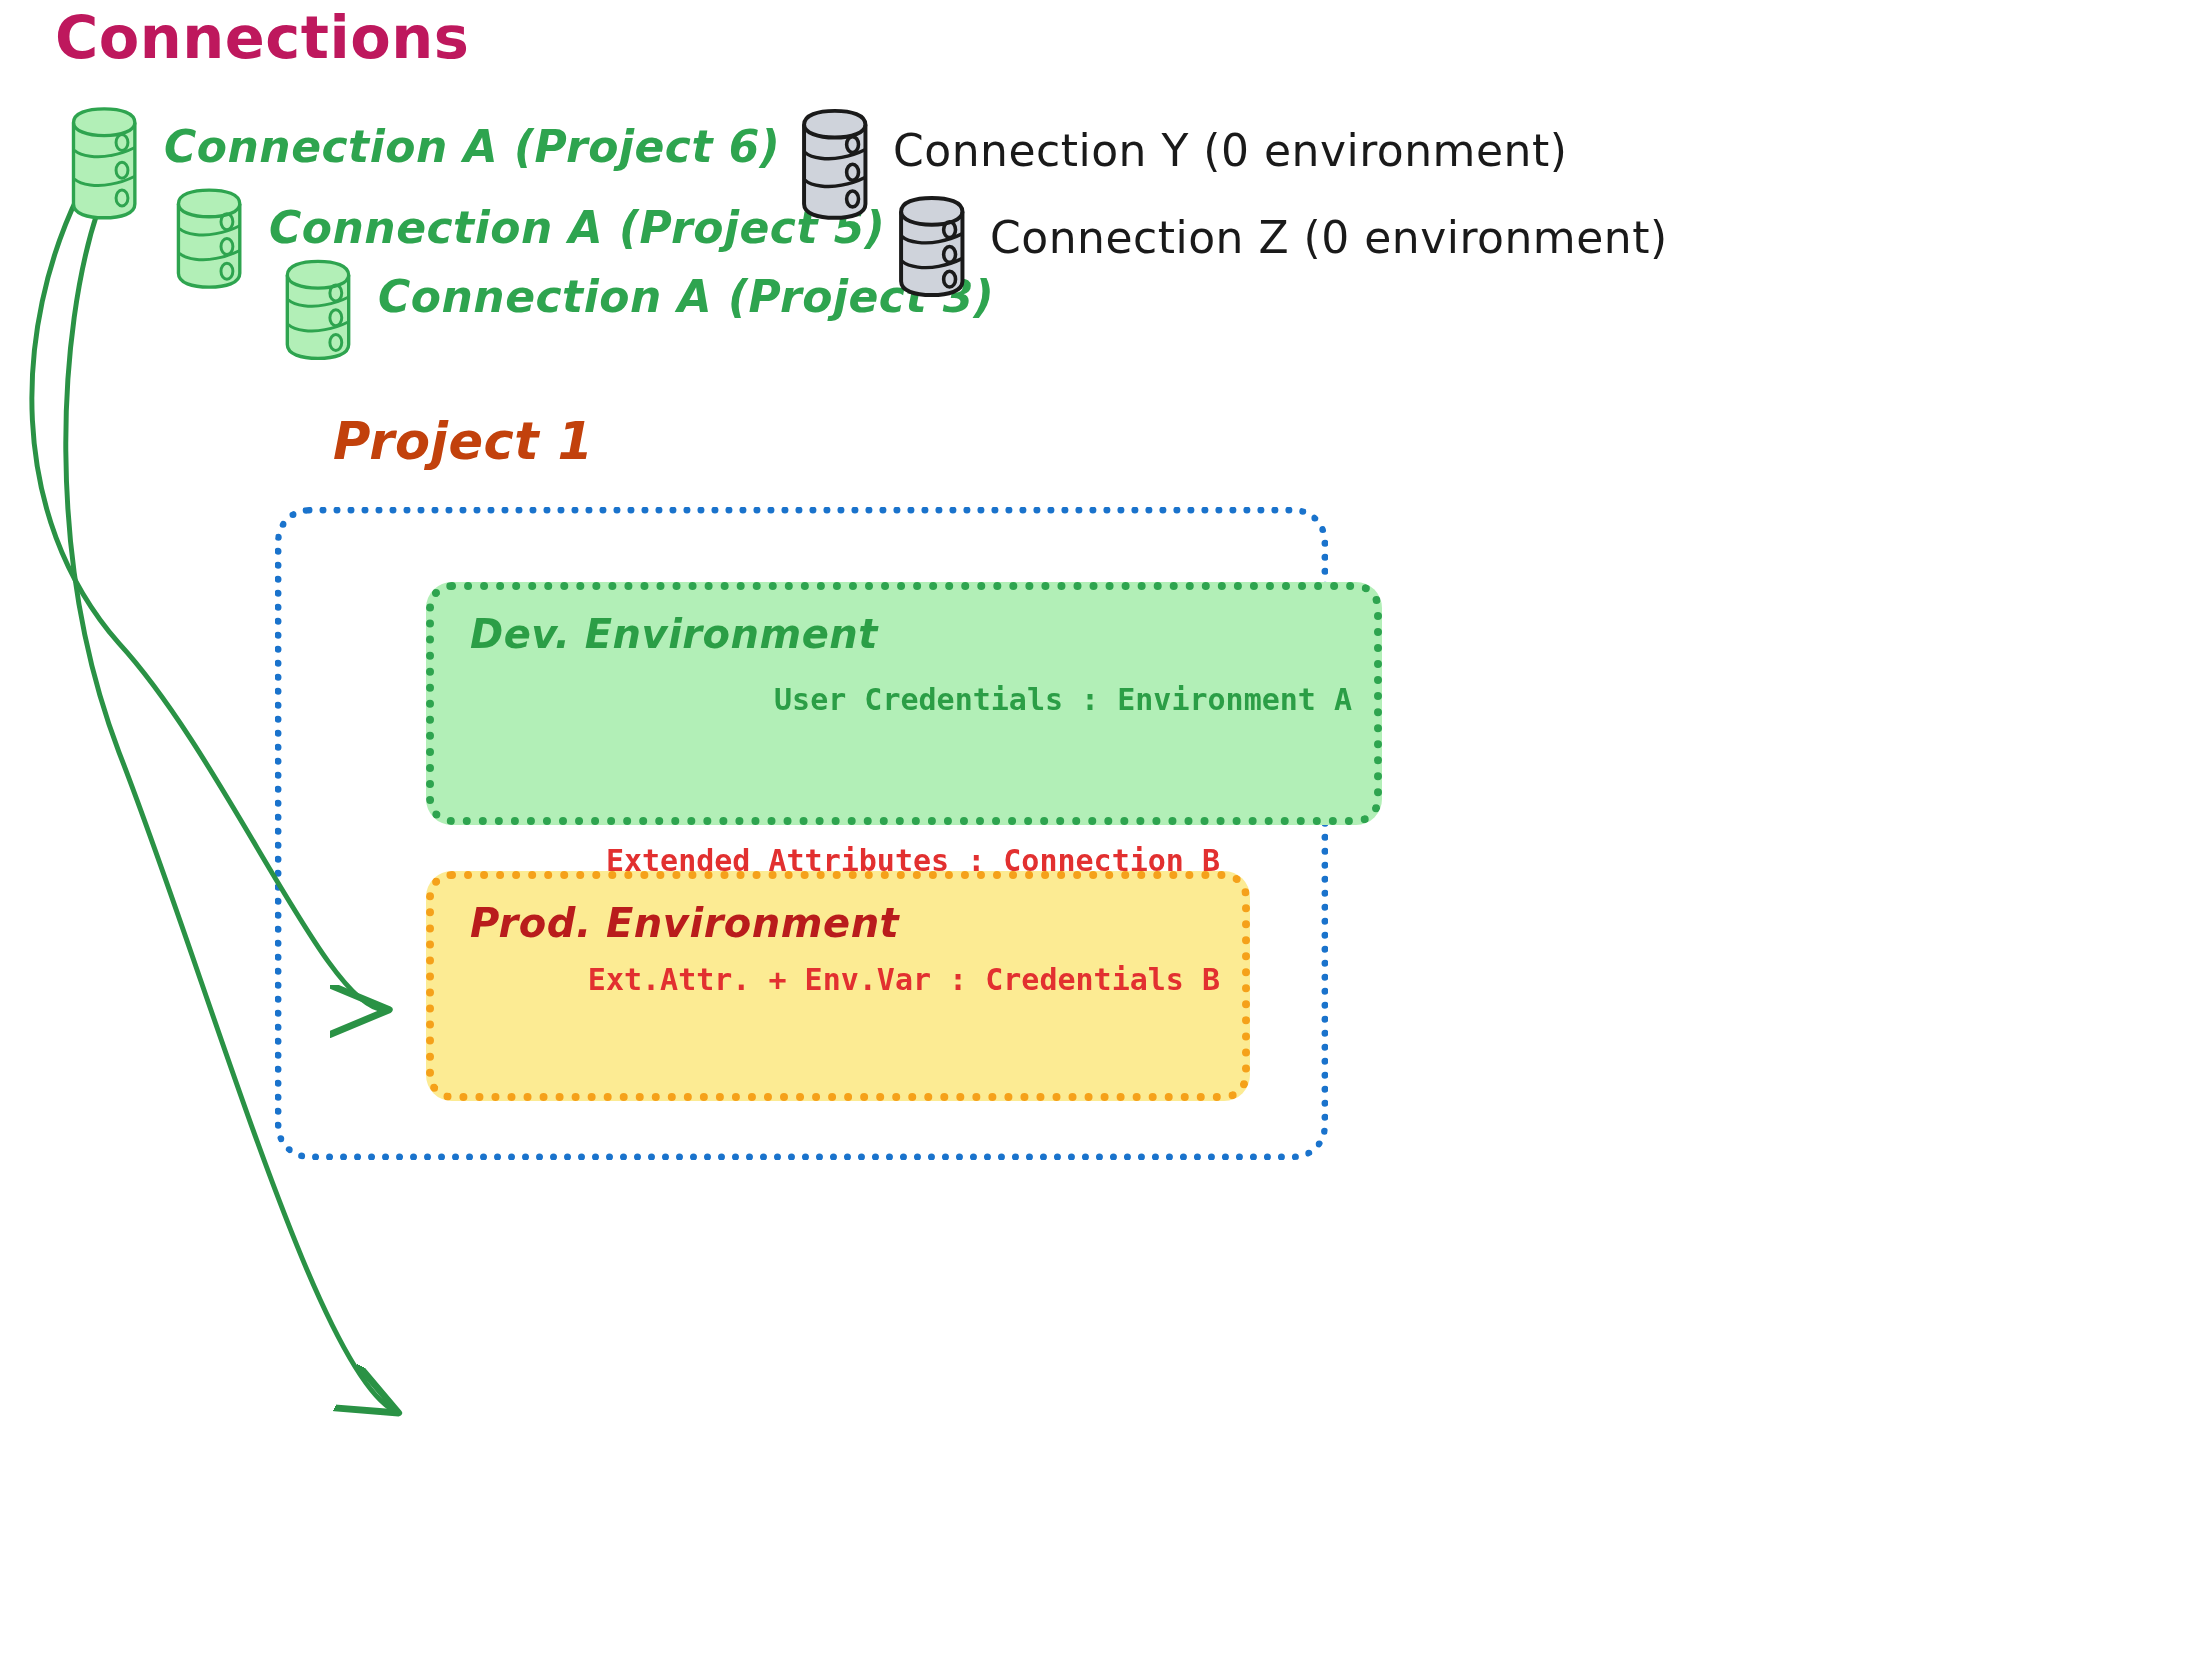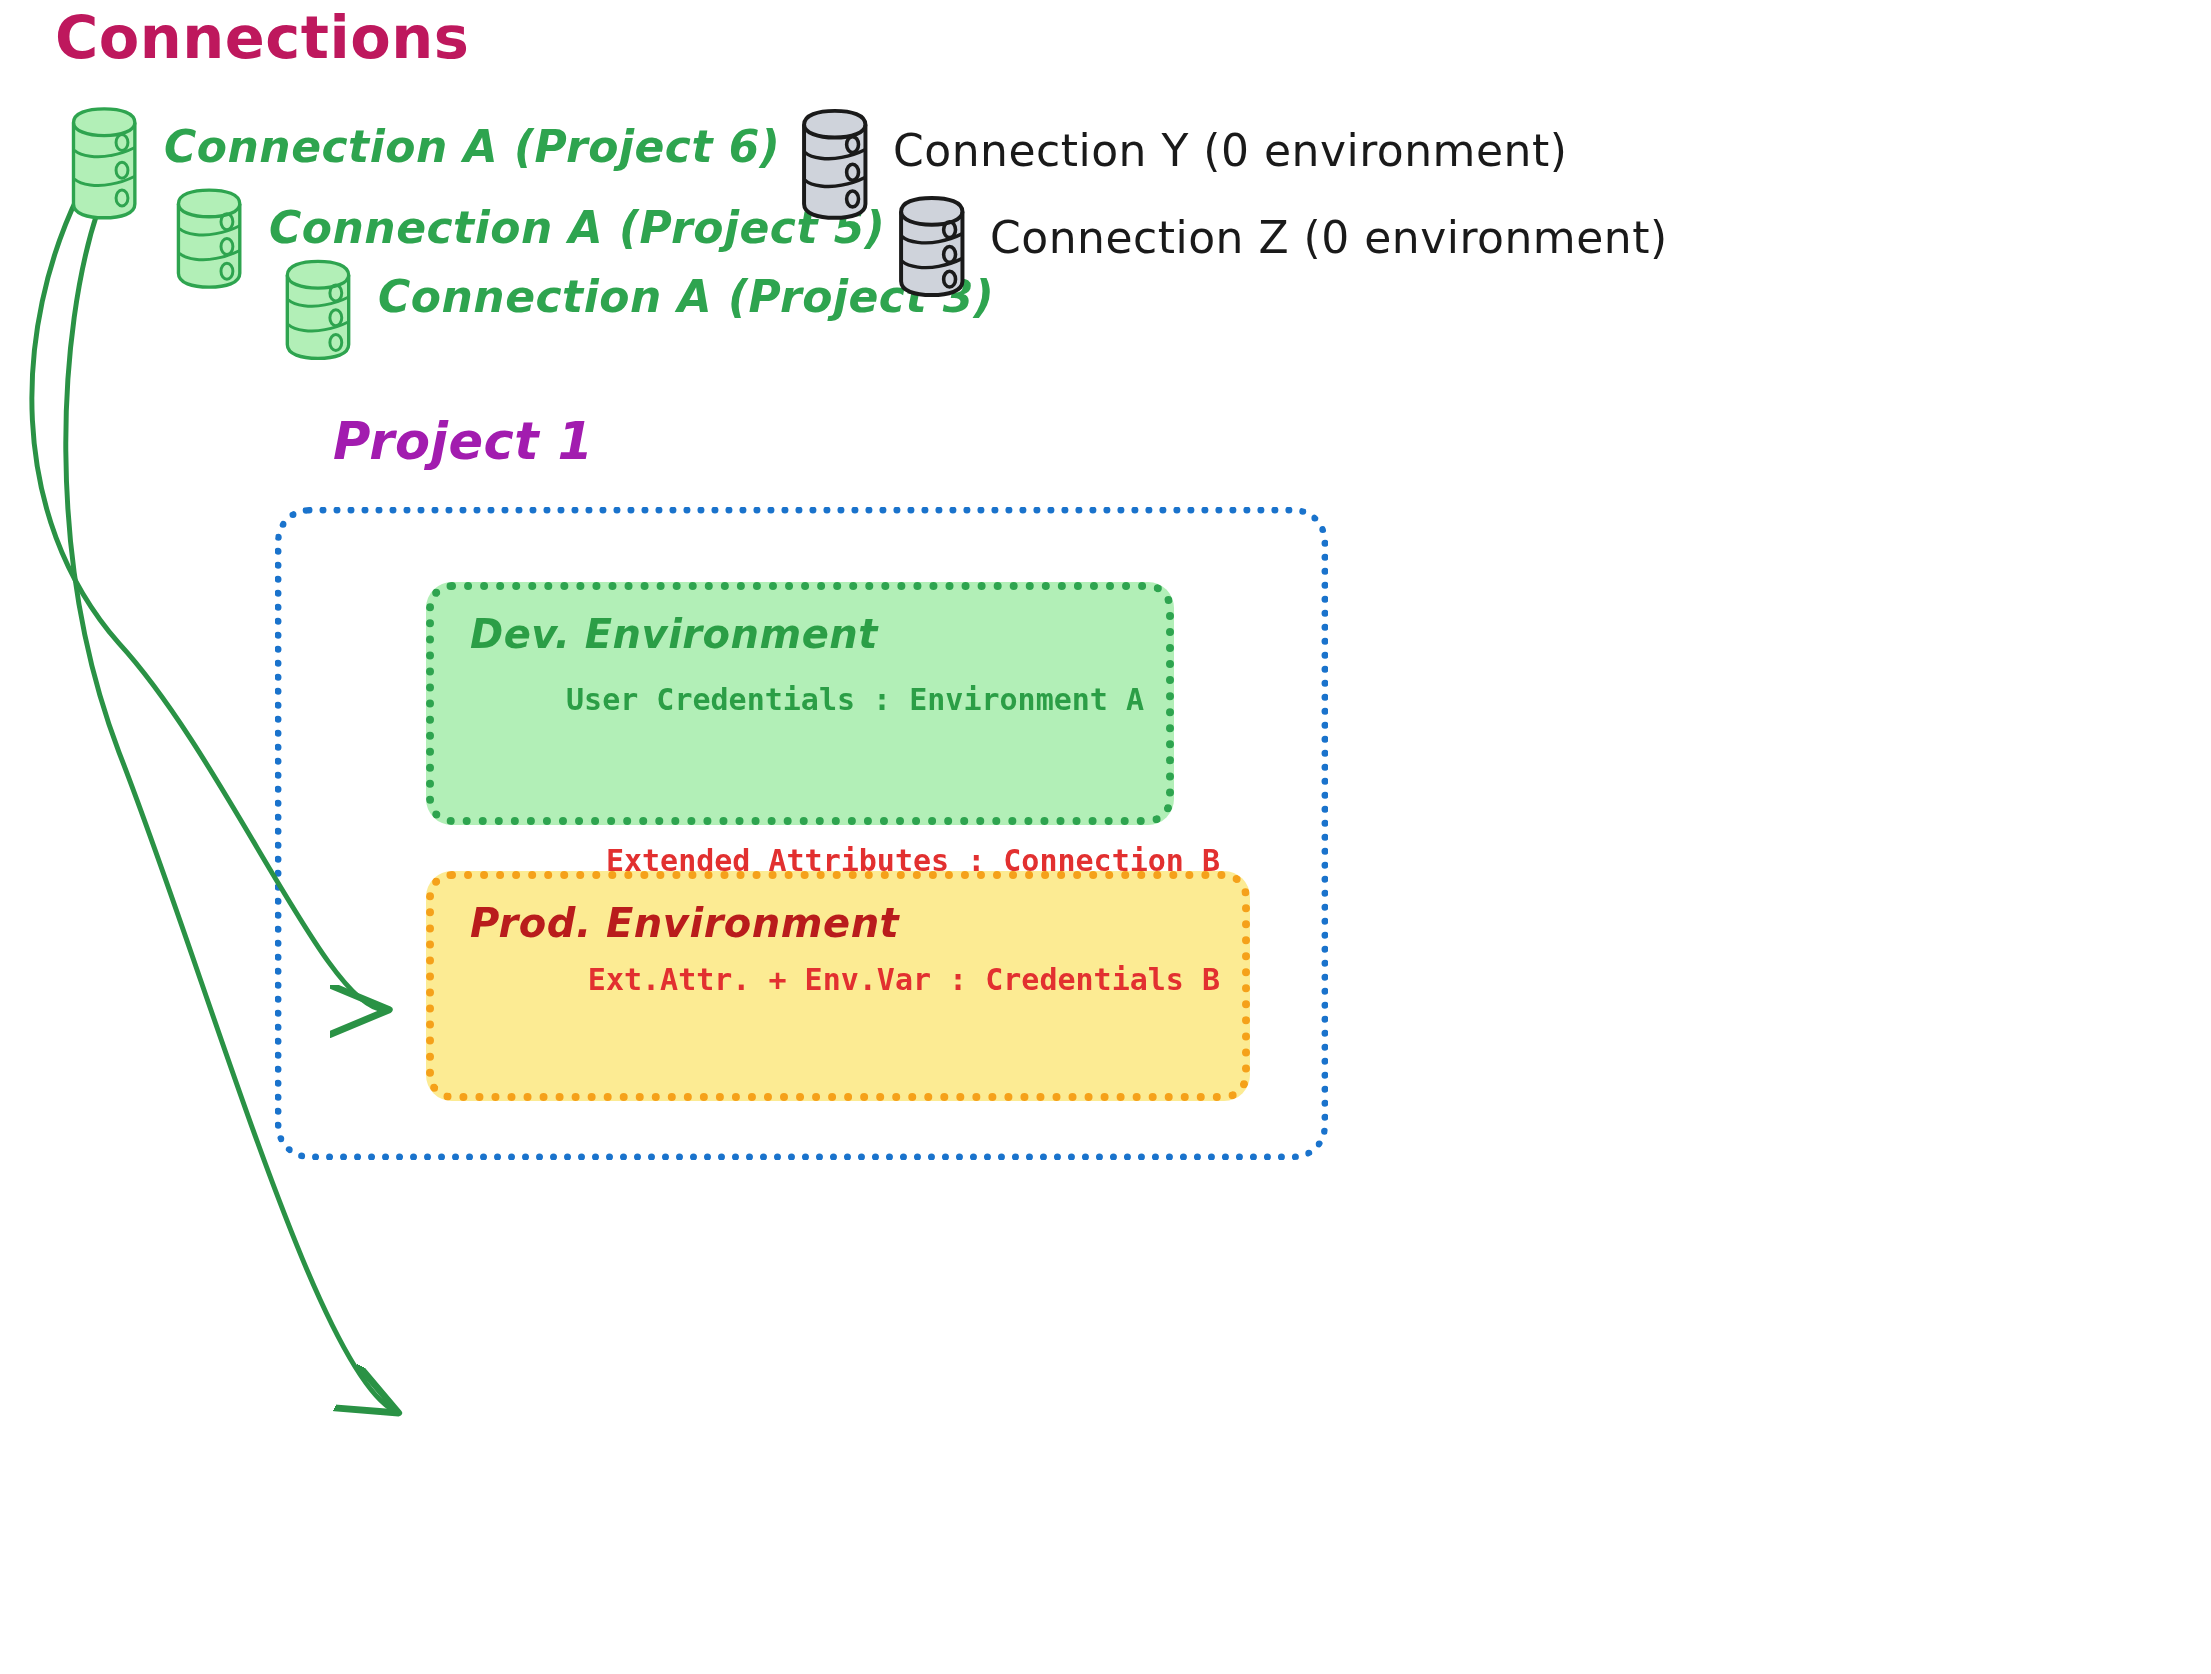--- a/index.html
+++ b/index.html
@@ -46,21 +46,21 @@
   .conn-label-gray {
     font-size: 44px;
     color: #1a1a1a;
     font-weight: 500;
   }
 
   #label-project1 {
     left: 333px;
     top: 416px;
     font-size: 51px;
-    color: #a21caf;
+    color: #c2410c;
     font-weight: 600;
     font-style: italic;
   }
 
   
   .dotted-box {
     box-sizing: border-box;
   }
 
   #project-box {
@@ -69,21 +69,21 @@
     width: 1053px;
     height: 653px;
     border: 7px dotted #1a73cc;
     border-radius: 34px;
     background: transparent;
   }
 
   #dev-env-box {
     left: 426px;
     top: 582px;
-    width: 748px;
+    width: 956px;
     height: 243px;
     border: 8px dotted #2ea44f;
     border-radius: 26px;
     background: #b2efb7;
   }
 
   #prod-env-box {
     left: 426px;
     top: 871px;
     width: 824px;

